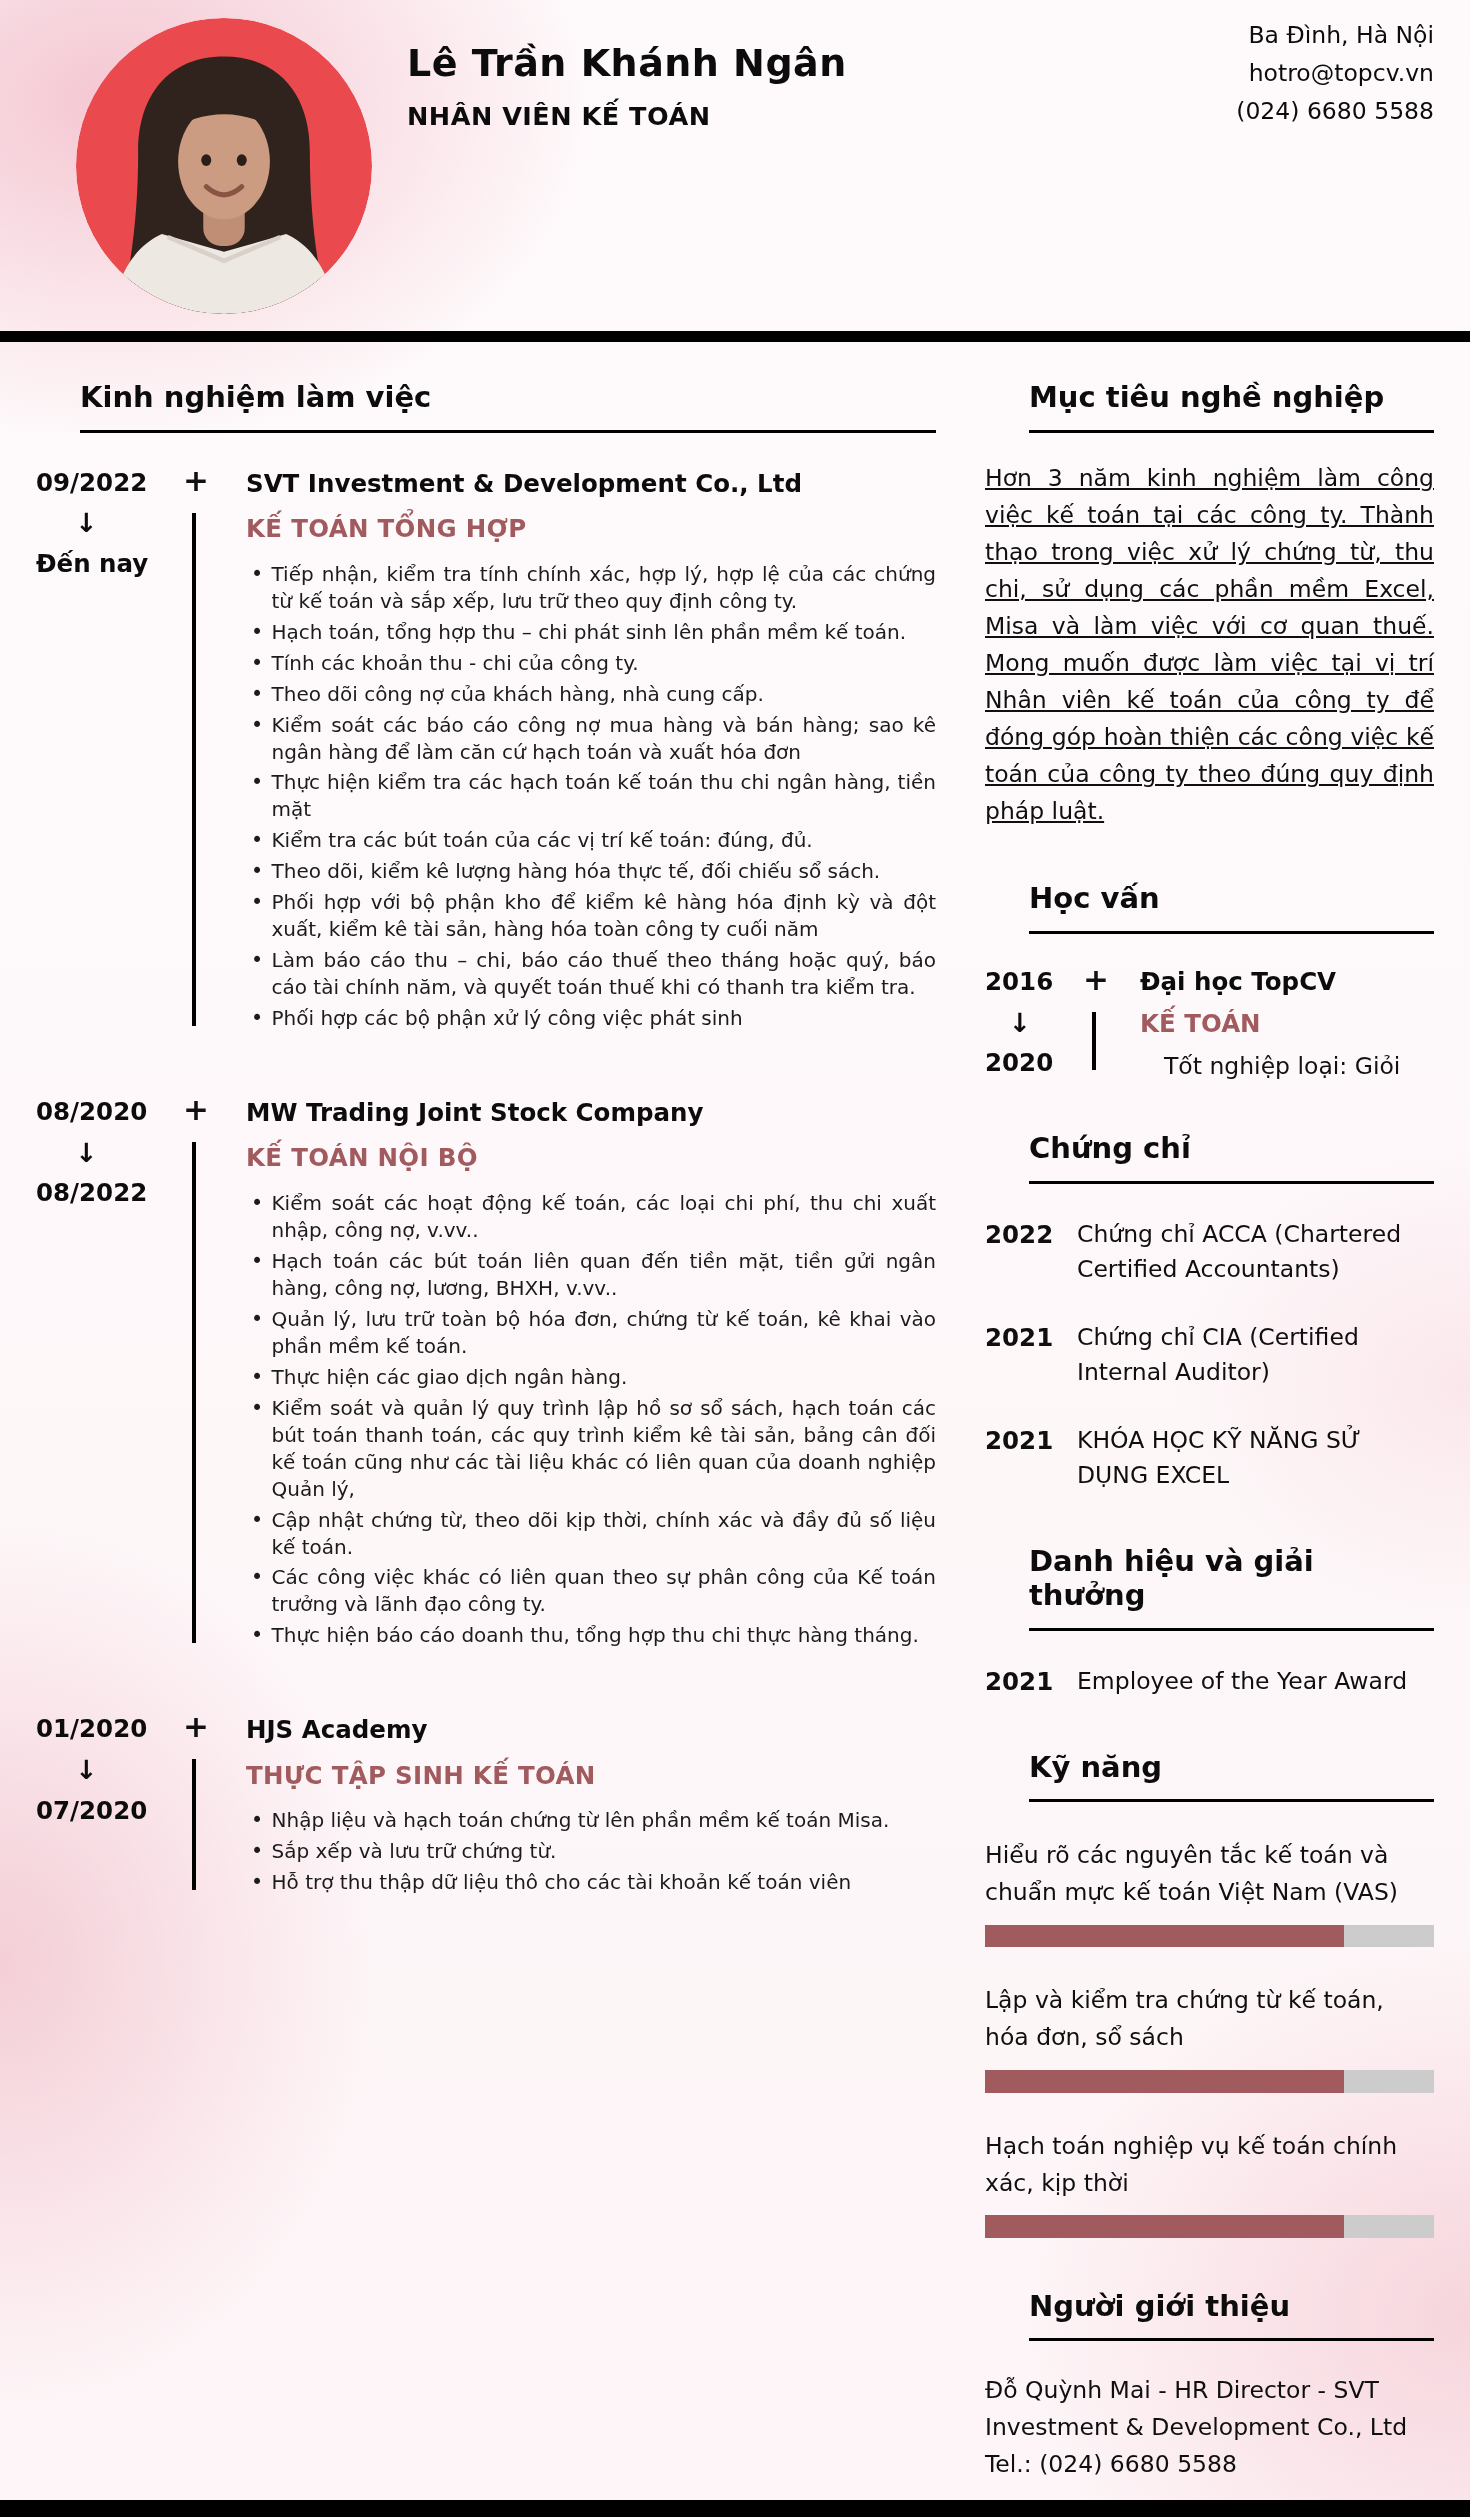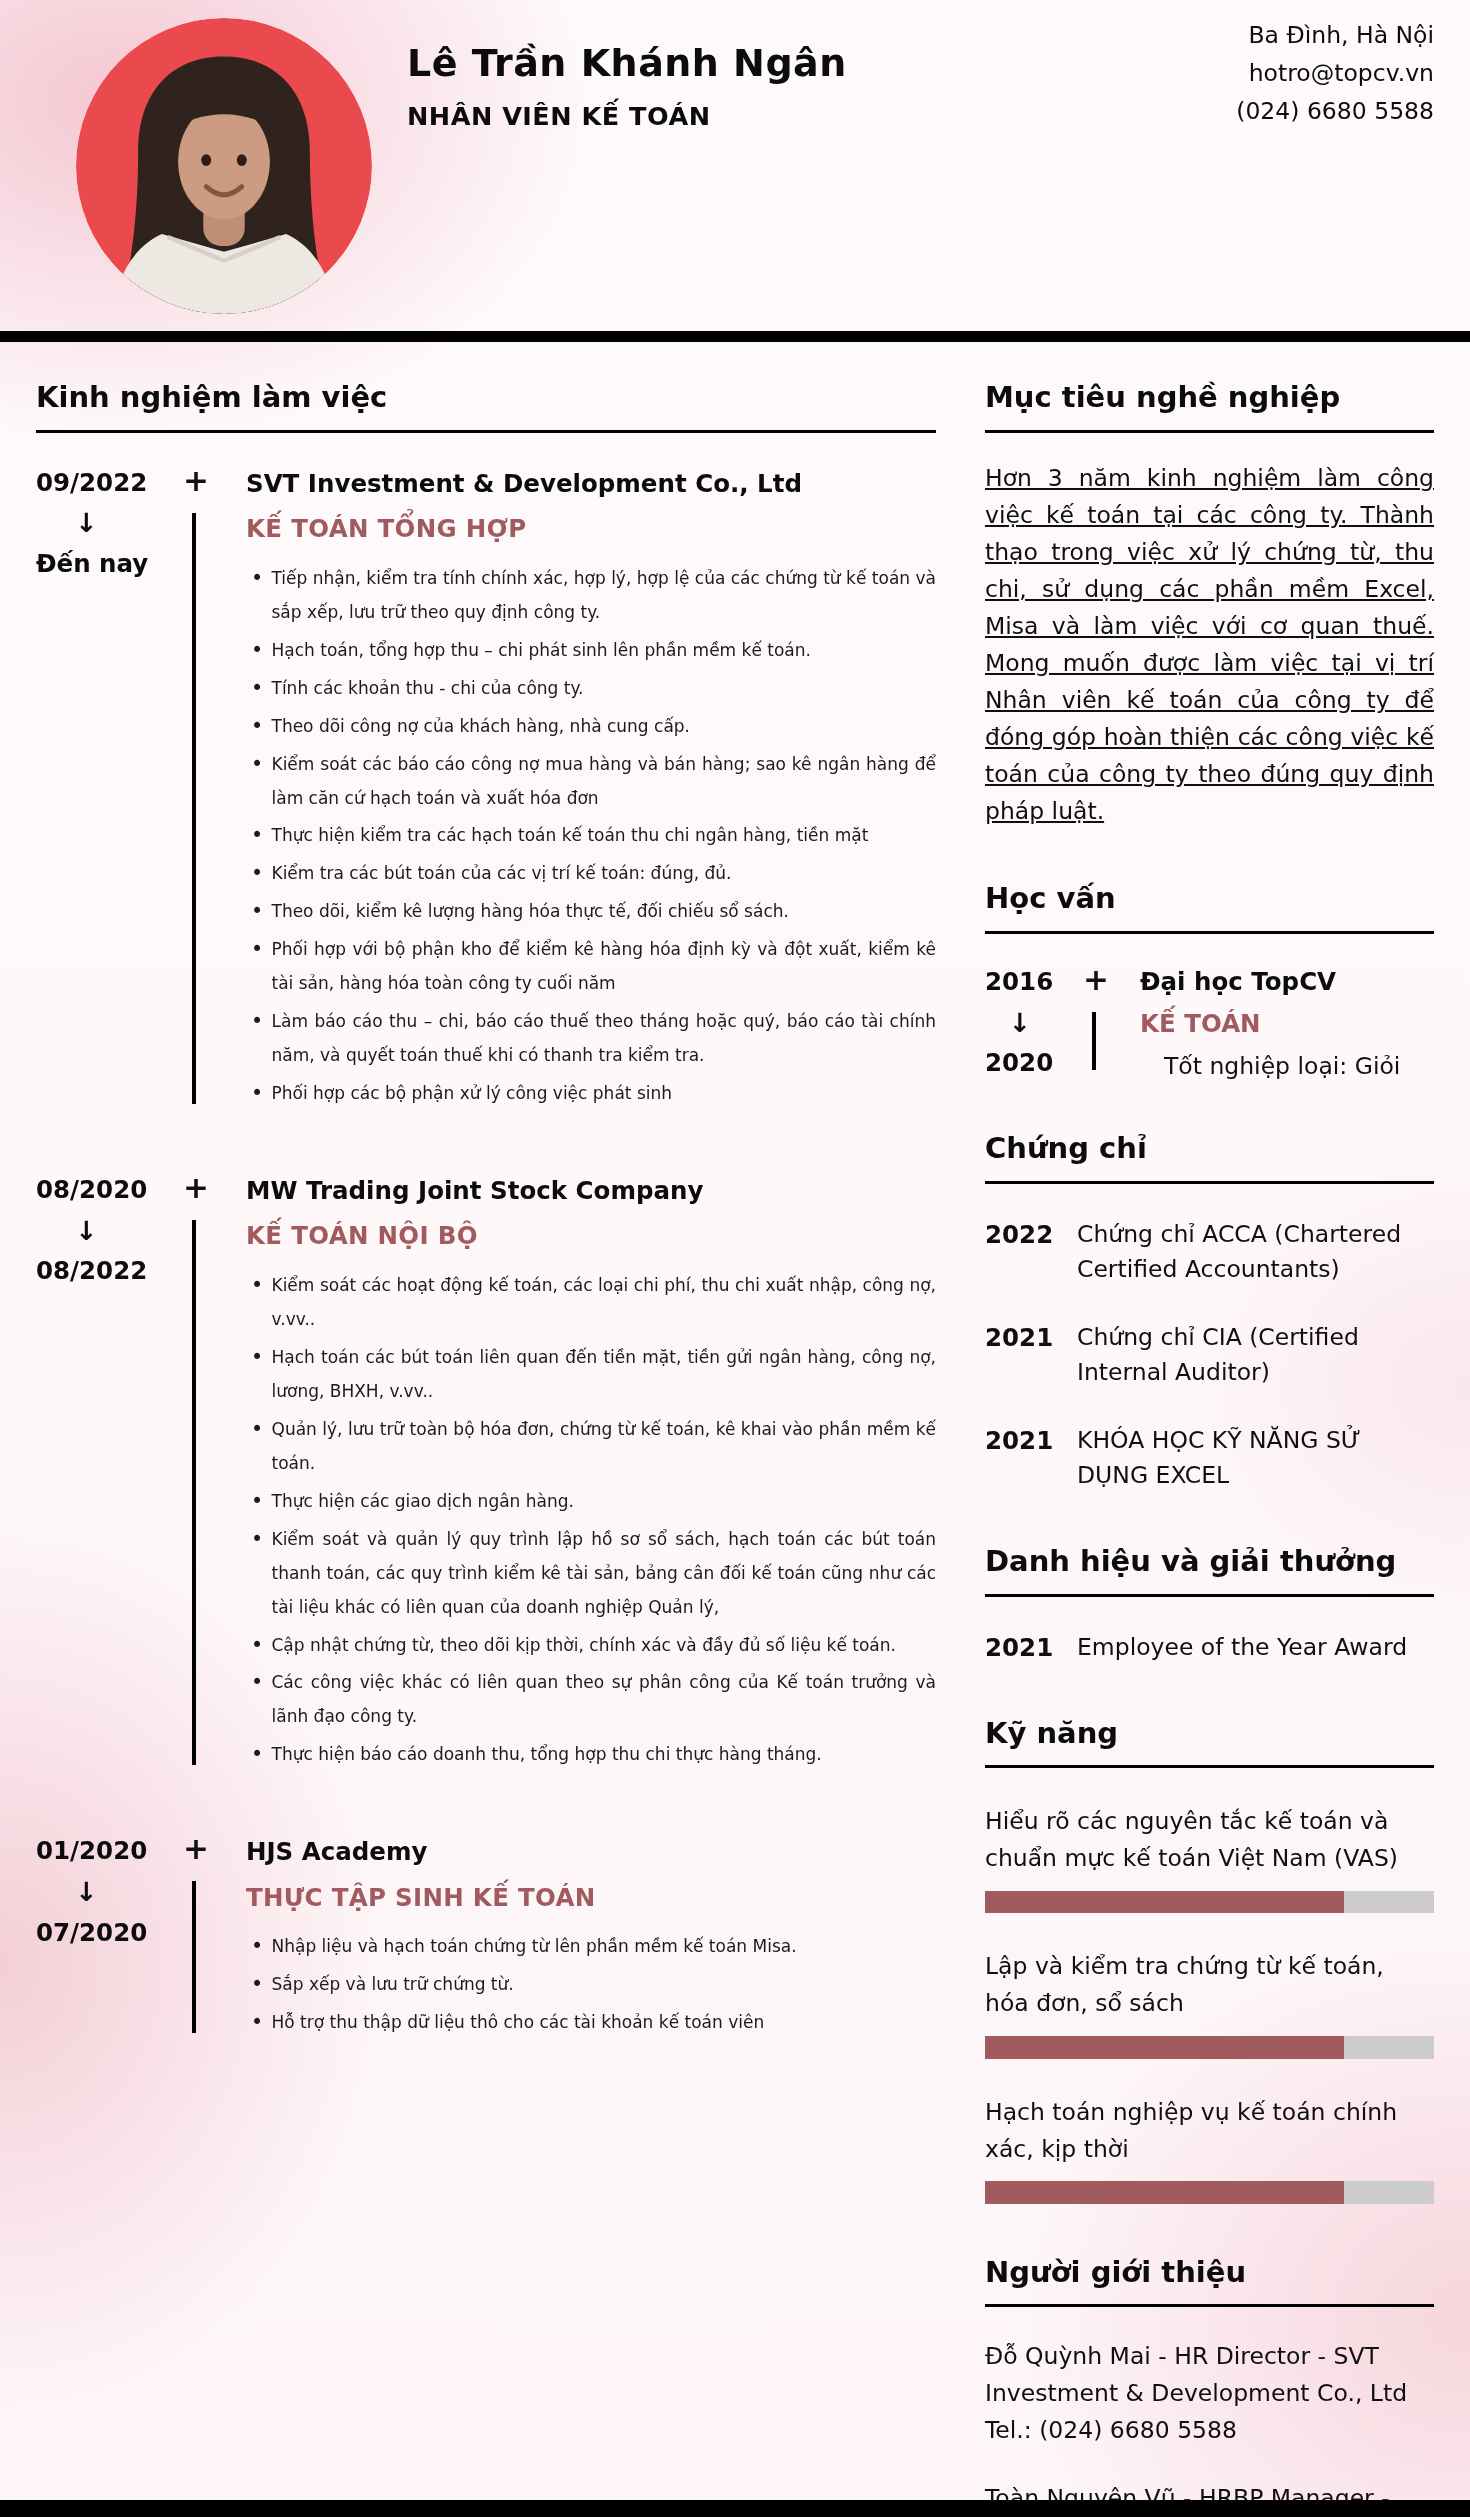--- a/index.html
+++ b/index.html
@@ -23,33 +23,33 @@
   .photo svg{display:block;width:100%;height:100%;}
   .name-block{position:absolute;left:407px;top:41px;}
   .name{font-size:38px;font-weight:bold;color:#0c0c0c;letter-spacing:0.5px;}
   .job-title{font-size:25.5px;font-weight:bold;color:#0c0c0c;margin-top:15.7px;letter-spacing:0.5px;}
   .contact{position:absolute;right:36px;top:15.7px;text-align:right;font-size:23.5px;line-height:38px;color:#0c0c0c;}
   .top-bar{position:absolute;left:0;right:0;top:331px;height:10.8px;background:#000;}
   .bottom-bar{position:absolute;left:0;right:0;bottom:0;height:16.7px;background:#000;}
   
   .col-left{position:absolute;left:36px;top:380px;width:900px;}
   .col-right{position:absolute;left:985px;top:380px;width:449px;}
-  .section-title{font-size:29px;font-weight:bold;color:#0c0c0c;padding-bottom:15.7px;border-bottom:3.9px solid #000;}
+  .section-title{font-size:29px;font-weight:bold;color:#0c0c0c;padding-bottom:15.7px;border-bottom:3.9px solid #000;margin-left:44px;}
   .section{margin-top:51px;}
   
   .entry{display:grid;grid-template-columns:147px 63px 1fr;margin-top:35px;margin-bottom:61px;}
   .entry:last-child{margin-bottom:0;}
   .dates{font-size:24.5px;font-weight:bold;color:#0c0c0c;line-height:29px;}
   .date-arrow{font-size:26.5px;margin:11.8px 0 11.8px 39px;font-weight:bold;}
   .marker{position:relative;}
   .plus{font-size:31px;font-weight:bold;line-height:25.5px;}
   .tl-line{position:absolute;left:8.8px;top:45px;bottom:9.8px;width:3.9px;background:#000;}
   .company{font-size:24.5px;font-weight:bold;color:#0c0c0c;line-height:31px;}
   .role{font-size:24.5px;font-weight:bold;margin-top:15.7px;color:#a15b5e;letter-spacing:0.3px;}
-  ul.bullets{list-style:none;margin:17.6px 0 0 0;padding:0;font-size:17px;line-height:34px;text-align:justify;color:#1b1b1b;}
+  ul.bullets{list-style:none;margin:17.6px 0 0 0;padding:0;font-size:20px;line-height:27px;text-align:justify;color:#1b1b1b;}
   ul.bullets li{position:relative;padding-left:25.5px;margin-bottom:3.9px;}
   ul.bullets li::before{content:"•";position:absolute;left:4.9px;top:0;font-size:20.6px;}
   
   .objective{font-size:23.5px;line-height:37px;text-align:justify;margin-top:27.4px;color:#0f0f0f;text-decoration:underline;}
   .edu{display:grid;grid-template-columns:98px 57px 1fr;margin-top:33px;}
   .edu .date-arrow{margin-left:23.5px;}
   .school{font-size:24.5px;font-weight:bold;line-height:29px;color:#0c0c0c;}
   .major{font-size:24.5px;font-weight:bold;color:#a15b5e;margin-top:13.7px;}
   .edu-note{font-size:23.5px;margin-top:13.7px;color:#111;margin-left:24px;}
   .year-row{display:grid;grid-template-columns:92px 1fr;margin-top:33px;font-size:23.5px;line-height:35px;color:#0f0f0f;}

